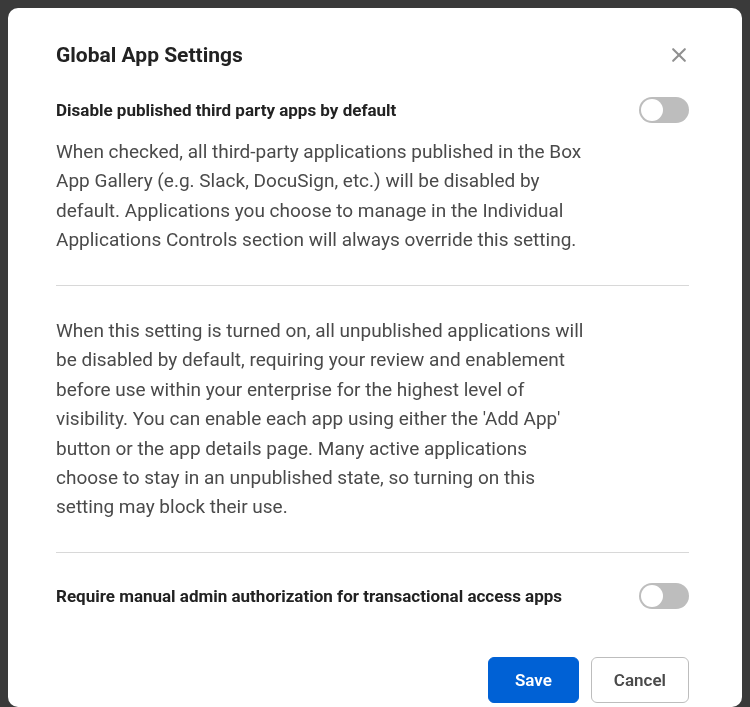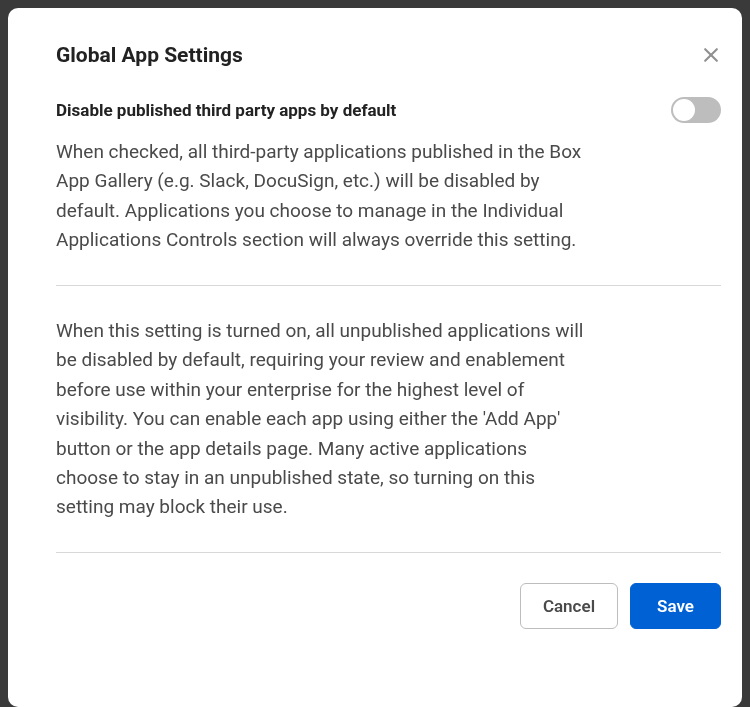--- a/index.html
+++ b/index.html
@@ -16,21 +16,21 @@
       position: relative;
     }
     .modal {
       position: absolute;
       top: 8px;
       left: 8px;
       right: 8px;
       bottom: 0;
       background: #ffffff;
       border-radius: 10px;
-      padding: 35px 21px 40px 48px;
+      padding: 35px 53px 40px 48px;
       overflow: hidden;
     }
     .modal-header {
       display: flex;
       justify-content: space-between;
       align-items: flex-start;
       margin-bottom: 30px;
     }
     .modal-title {
       font-size: 21px;
@@ -162,19 +162,27 @@
   </div>
 
   <hr class="divider">
 
   <div class="setting-section">
     <div class="setting-description">When this setting is turned on, all unpublished applications will be disabled by default, requiring your review and enablement before use within your enterprise for the highest level of visibility. You can enable each app using either the 'Add App' button or the app details page. Many active applications choose to stay in an unpublished state, so turning on this setting may block their use.</div>
   </div>
 
   <hr class="divider">
 
+  <div class="setting-section no-desc">
+    <div class="setting-header-row">
+      <div class="setting-title">Require manual admin authorization for transactional access apps</div>
+      <div class="toggle off">
+        <div class="toggle-knob"></div>
+      </div>
+    </div>
+  </div>
 
   <div class="button-row">
+    <button class="btn btn-primary">Save</button>
     <button class="btn btn-secondary">Cancel</button>
-    <button class="btn btn-primary">Save</button>
   </div>
 
 </div>
 
 </body></html>

